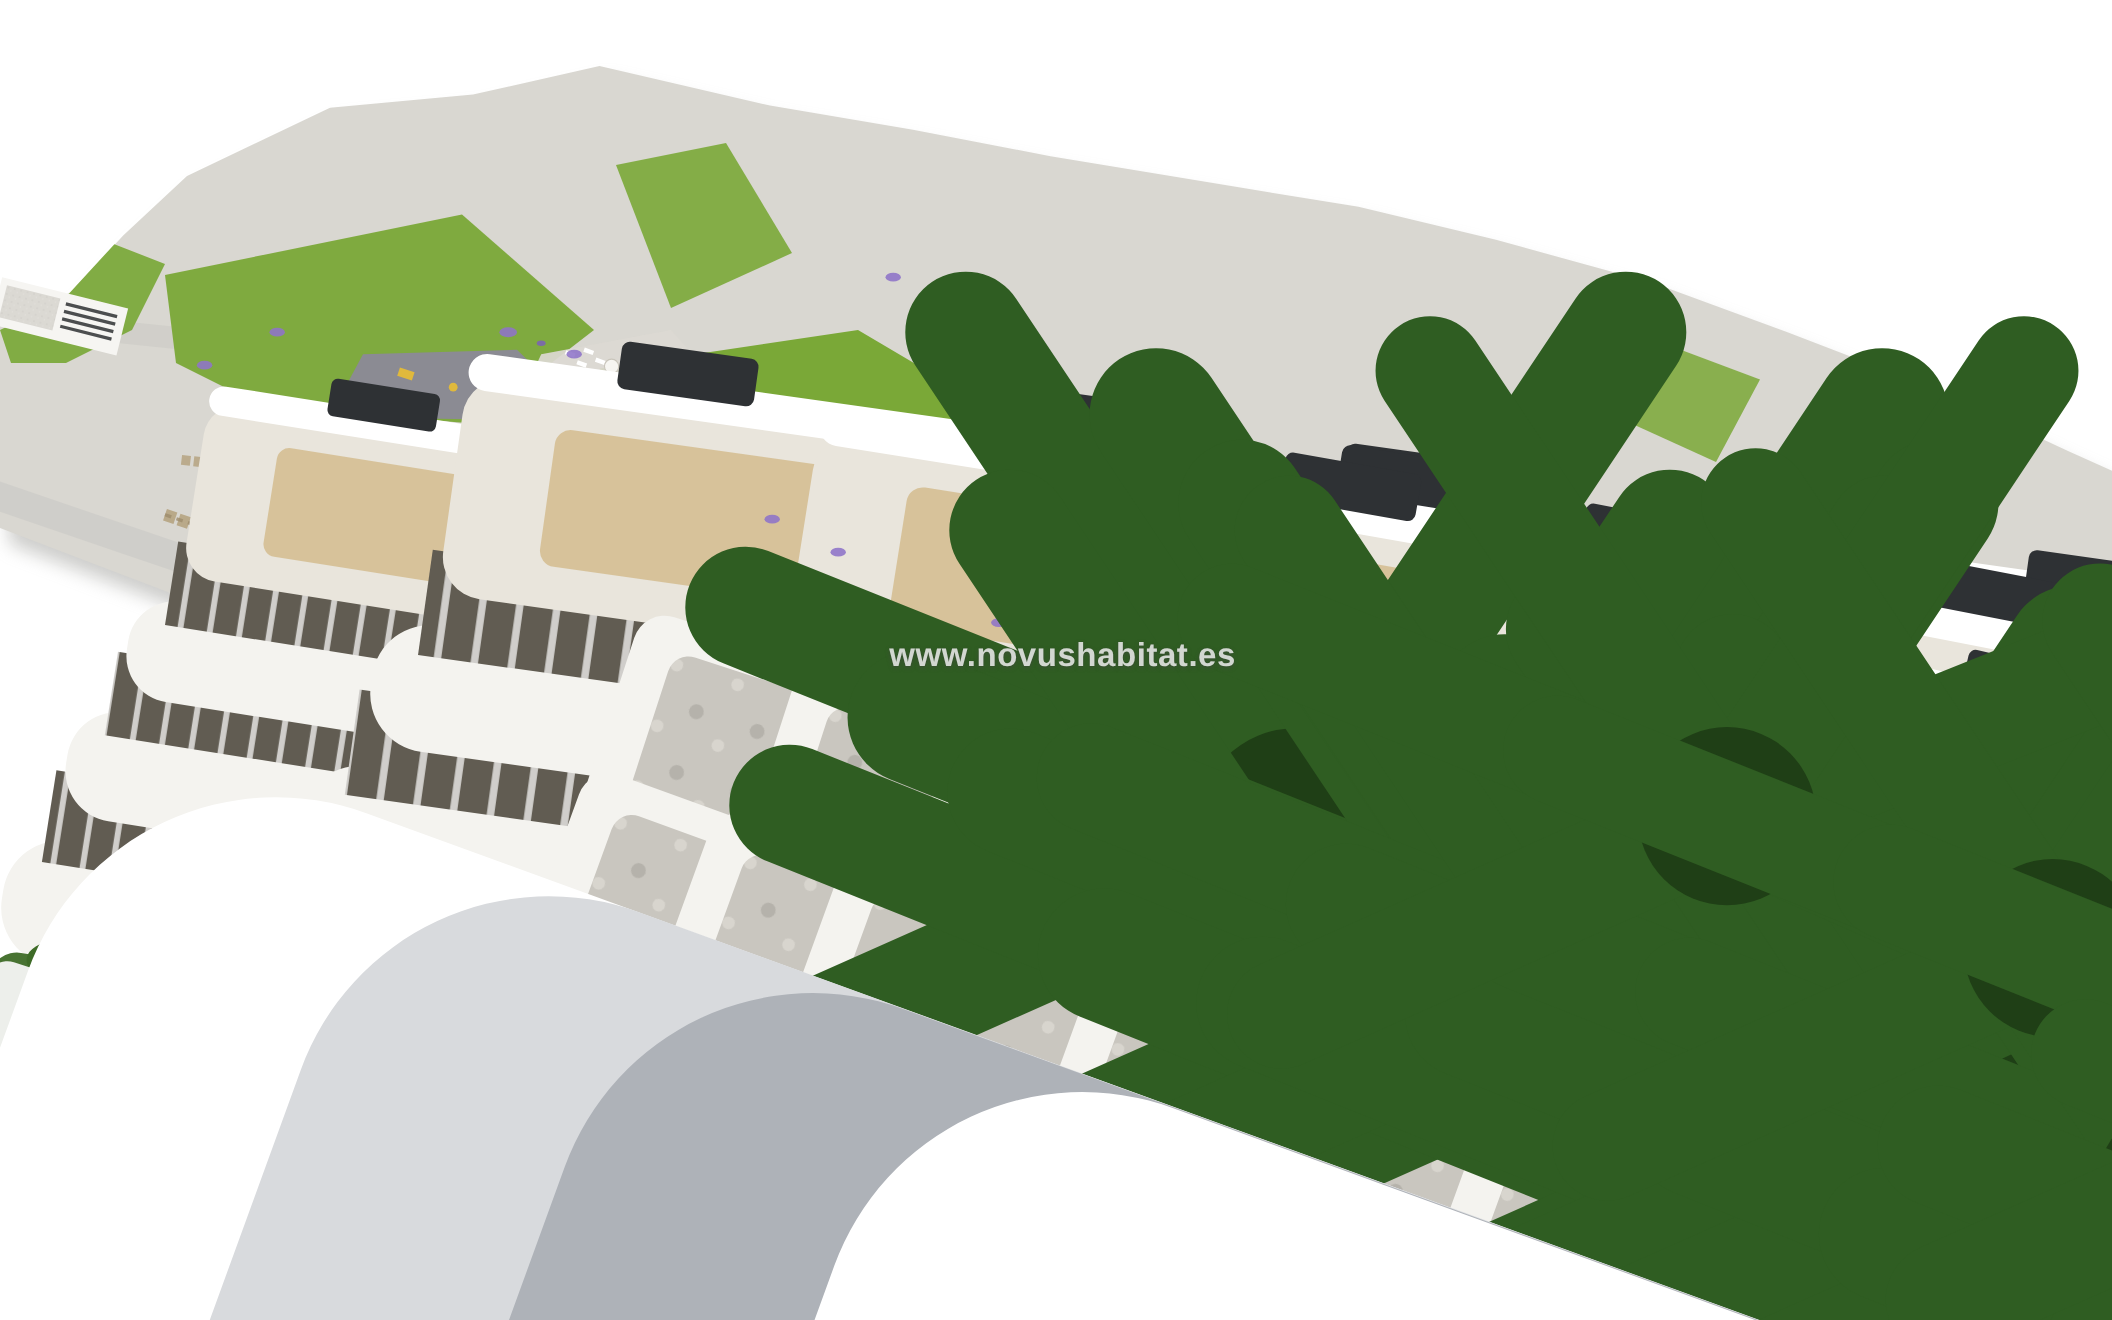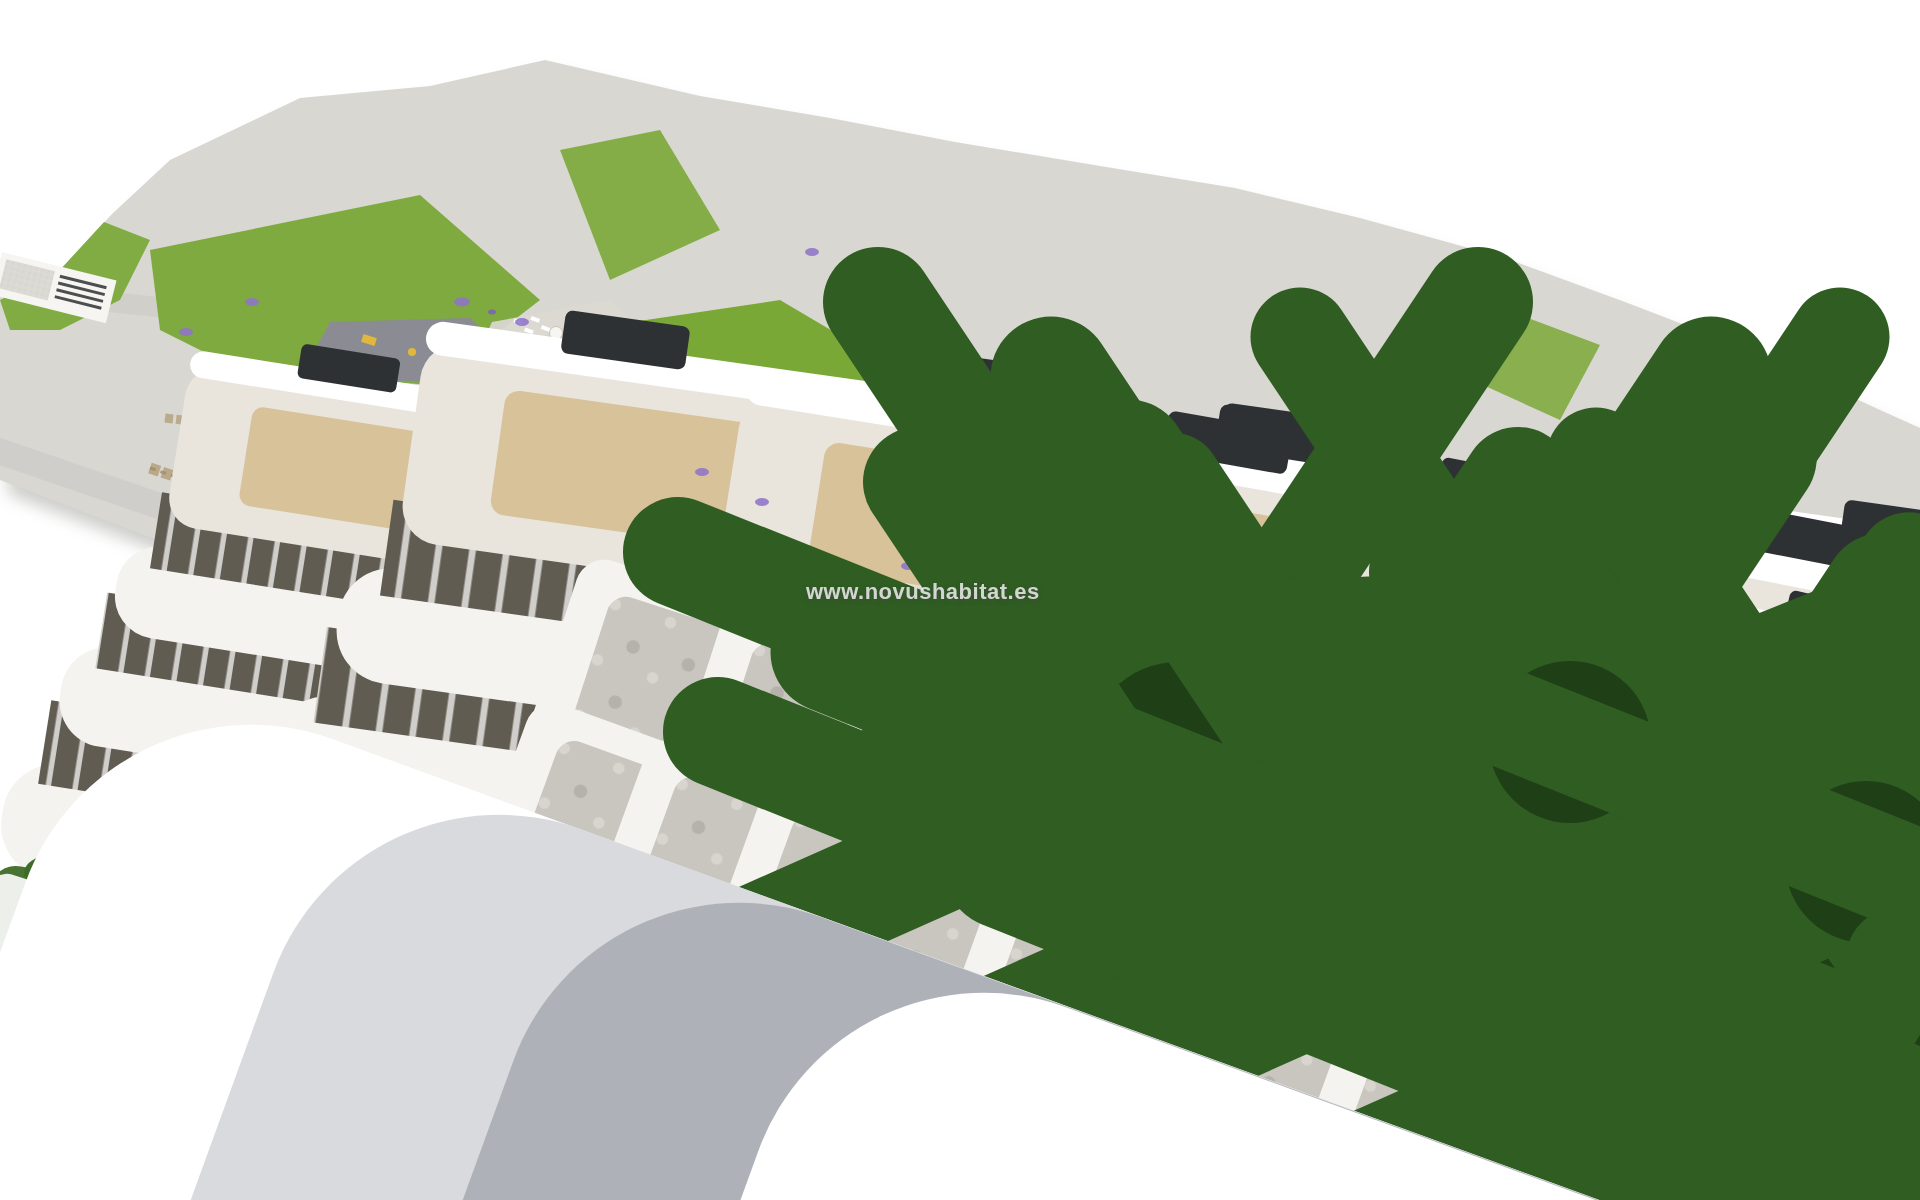--- a/index.html
+++ b/index.html
@@ -2,24 +2,24 @@
 <html style="--c-background: #ffffff; --c-site-concrete: #d9d7d1; --c-road: #cfcec9; --c-building-white: #f4f3ef; --c-balcony-shadow: #615c52; --c-roof-deck: #e9e5dc; --c-roof-beige: #d3bc8e; --c-villa-roof: #c9c6bf; --c-pergola-dark: #3a3c3e; --c-lawn-green: #7aa837; --c-hedge-green: #3e6b27; --c-palm-green: #2f5d22; --c-lavender: #8f74c9; --c-stone-wall: #b7a685; --c-pool-light: #aee8f0; --c-pool-deep: #1f9ec6; --c-solar-panel: #1d3350; --c-sand: #dbc9a4; --c-plaza-gray: #8b8b93; --c-site-shadow: #9c9c98;"><head>
 <meta charset="utf-8">
 <style>
   html,body{margin:0;padding:0;background:#ffffff;}
   .stage{position:relative;width:1920px;height:1200px;background:var(--c-background,#fff);overflow:hidden;
          font-family:"Liberation Sans",sans-serif;}
   .stage svg{position:absolute;left:0;top:0;width:100%;height:100%;display:block;}
   .watermark{
     position:absolute;left:806px;top:579px;width:320px;
     font-family:"Liberation Sans",sans-serif;
-    font-size:22px;font-weight:700;letter-spacing:0.5px;
+    font-size:30px;font-weight:700;letter-spacing:0.5px;
     color:rgba(255,255,255,0.78);
     text-shadow:0 2px 4px rgba(70,70,70,0.55), 0 0 1px rgba(40,40,40,0.35);
-    user-select:none;pointer-events:none;white-space:nowrap;
+    user-select:none;pointer-events:none;white-space:nowrap;text-align:center;
   }
 </style>
 </head>
 <body>
 
 <div class="stage">
 <svg viewBox="0 0 1920 1200" aria-hidden="true">
   <defs>
     <linearGradient id="poolg" x1="0" y1="0" x2="1" y2="1">
       <stop offset="0" stop-color="var(--c-pool-light,#aee8f0)"></stop>

